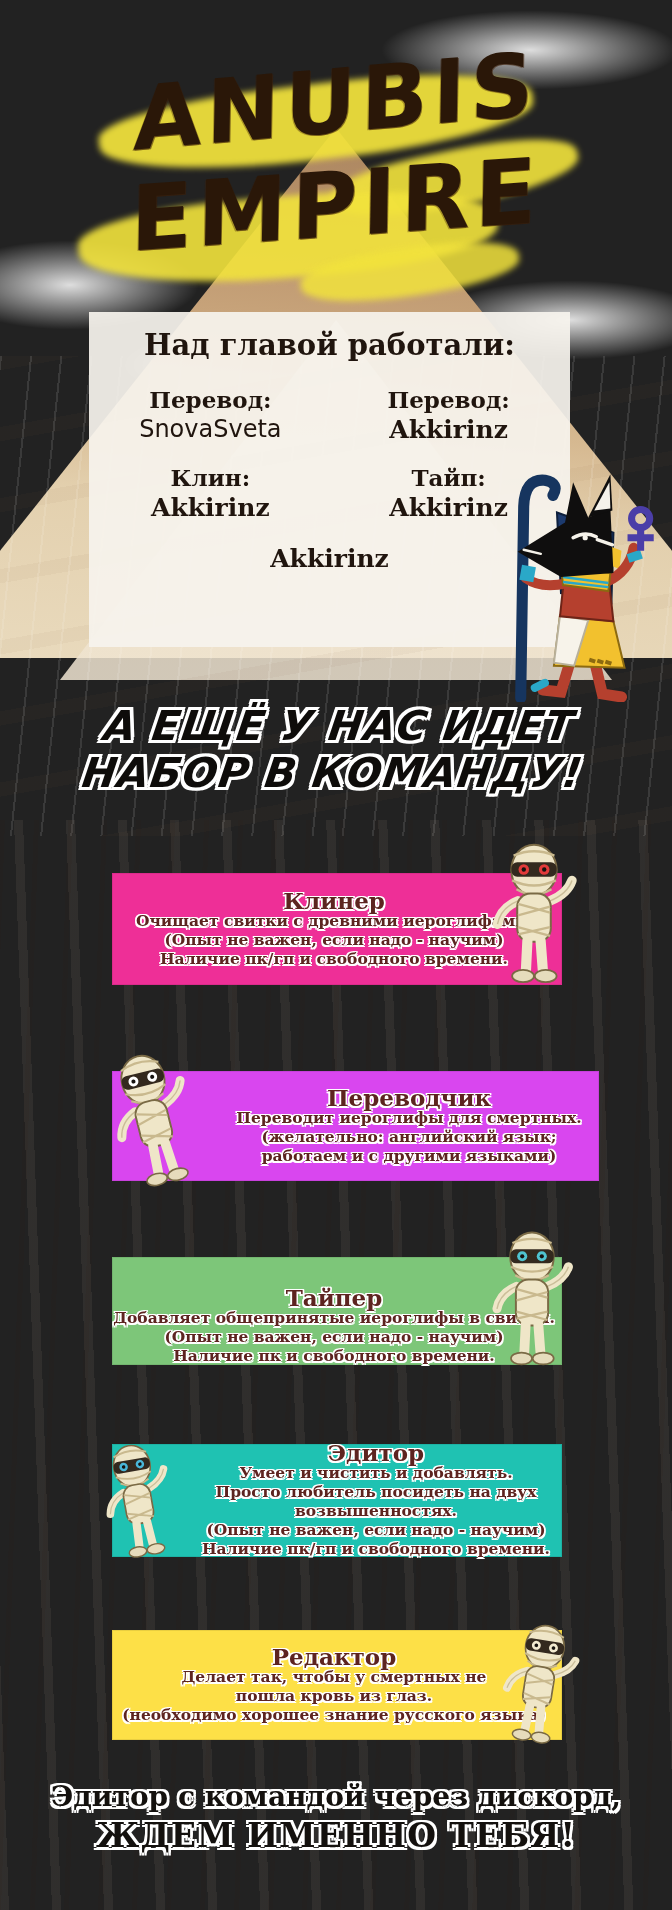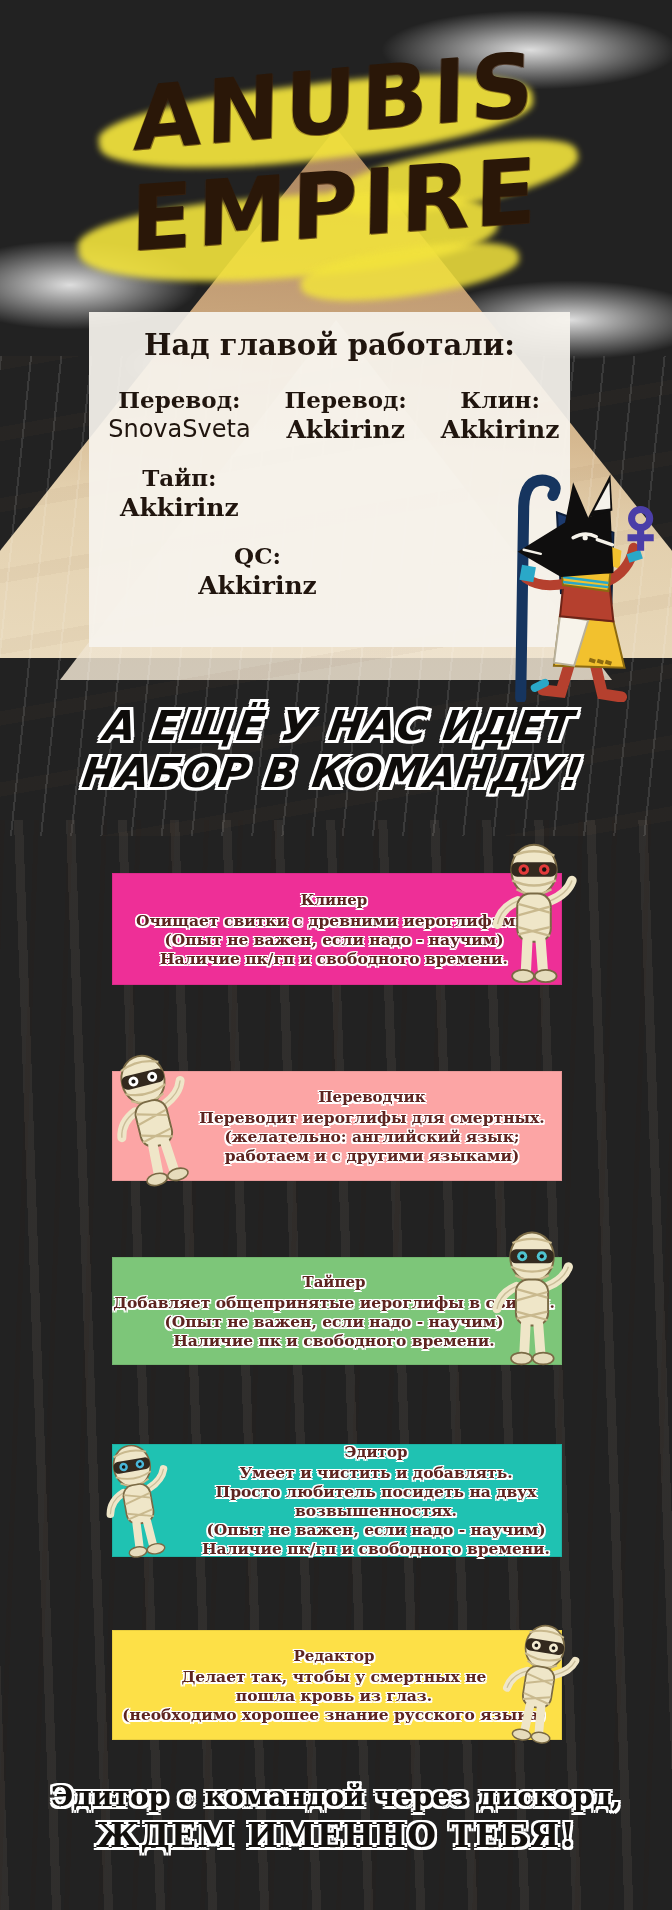--- a/index.html
+++ b/index.html
@@ -45,21 +45,21 @@
   .logo-line1{top:58px;font-size:88px;transform:rotate(-5deg) skewX(-6deg);}
   .logo-line2{top:160px;font-size:90px;transform:rotate(-4deg) skewX(-5deg);}
   
   .card{
     position:absolute;left:89px;top:312px;width:481px;height:335px;
     background:rgba(246,243,237,.93);
     display:flex;flex-direction:column;align-items:center;
     color:#20150e;
   }
   .card-title{margin-top:16px;font-size:29px;font-weight:700;}
-  .card-grid{margin-top:24px;display:grid;grid-template-columns:1fr 1fr 1fr;column-gap:34px;row-gap:20px;width:92%;}
+  .card-grid{margin-top:24px;display:grid;grid-template-columns:1fr 1fr;column-gap:34px;row-gap:20px;width:92%;}
   .credit{ text-align:center;}
   .credit .role{font-size:23px;font-weight:700;}
   .credit .name{font-size:25px;font-weight:700;margin-top:2px;}
   .credit .name.sans{font-family:"DejaVu Sans","Liberation Sans",sans-serif;font-weight:400;font-size:24px;}
   .credit.qc{grid-column:1 / span 2;}
   
   .anubis{position:absolute;left:450px;top:450px;width:222px;height:252px;}
   
   .headline{
     position:absolute;left:0;top:703px;width:672px;text-align:center;
@@ -73,21 +73,21 @@
   .banner{
     position:absolute;left:112px;width:450px;
     display:flex;flex-direction:column;justify-content:center;align-items:center;
     text-align:center;color:#5d2420;
     box-shadow:0 0 0 1px rgba(0,0,0,.08) inset;
   }
   .banner .btxt{
     font-weight:700;line-height:19px;font-size:15.5px;
     text-shadow:-1.5px -1.5px 0 #fff,1.5px -1.5px 0 #fff,-1.5px 1.5px 0 #fff,1.5px 1.5px 0 #fff,-1.5px 0 0 #fff,1.5px 0 0 #fff,0 -1.5px 0 #fff,0 1.5px 0 #fff;
   }
-  .banner .b-title{font-size:15px;margin-bottom:1px;}
+  .banner .b-title{font-size:23px;margin-bottom:1px;}
   .mummy{position:absolute;}
   #b1{top:873px;height:112px;} #b1 .mummy{right:-16px;top:-32px;width:88px;height:146px;}
   #b2{top:1071px;height:110px;} #b2 .mummy{left:-2px;top:-20px;width:86px;height:138px;transform:rotate(-14deg);}
   #b3{top:1257px;height:108px;} #b3 .mummy{right:-12px;top:-28px;width:84px;height:140px;}
   #b4{top:1444px;height:113px;} #b4 .mummy{left:-14px;top:-2px;width:80px;height:118px;transform:rotate(-10deg);}
   #b4 .btxt{padding-left:78px;}
   #b2 .btxt{padding-left:70px;}
   #b1 .btxt,#b3 .btxt,#b5 .btxt{padding-right:6px;}
   #b5{top:1630px;height:110px;} #b5 .mummy{right:-18px;top:-8px;width:82px;height:124px;transform:rotate(9deg);}
   
@@ -155,21 +155,20 @@
       </div>
       <div class="credit">
         <div class="role">Клин:</div>
         <div class="name">Akkirinz</div>
       </div>
       <div class="credit">
         <div class="role">Тайп:</div>
         <div class="name">Akkirinz</div>
       </div>
       <div class="credit qc">
-        <div class="role">QC:</div>
         <div class="name">Akkirinz</div>
       </div>
     </div>
   </div>
 
   <svg class="anubis" viewBox="0 0 200 250" xmlns="http://www.w3.org/2000/svg">
     <path d="M60 246 L63 56 Q64 28 84 30 Q99 33 92 45" fill="none" stroke="#16355f" stroke-width="11" stroke-linecap="round"></path>
     <path d="M96 62 L152 82 L150 152 L100 142 Z" fill="#1c3a6e" stroke="#0d1f3c" stroke-width="2"></path>
     <path d="M150 96 L160 100 L158 118 L148 114 Z" fill="#f2c12e"></path>
     <path d="M112 200 L100 240 L82 238" stroke="#b5402e" stroke-width="11" fill="none" stroke-linecap="round"></path>
@@ -208,33 +207,33 @@
       <div class="b-title">Клинер</div>
       <div>Очищает свитки с древними иероглифами.</div>
       <div>(Опыт не важен, если надо - научим)</div>
       <div>Наличие пк/гп и свободного времени.</div>
     </div>
     <svg class="mummy" style="--eye: #e23a3a;">
         <use href="#mummy-shape"></use>
       </svg>
   </div>
 
-  <div class="banner" id="b2" style="background-color: #fca5a5;">
+  <div class="banner" id="b2" style="background-color: #d946ef; padding-left: 37px;">
     <div class="btxt">
       <div class="b-title">Переводчик</div>
       <div>Переводит иероглифы для смертных.</div>
       <div>(желательно: английский язык;</div>
       <div>работаем и с другими языками)</div>
     </div>
     <svg class="mummy" style="--eye: #ffffff;">
         <use href="#mummy-shape"></use>
       </svg>
   </div>
 
-  <div class="banner" id="b3" style="background-color: rgb(125, 198, 121);">
+  <div class="banner" id="b3" style="background-color: rgb(125, 198, 121); justify-content: flex-end;">
     <div class="btxt">
       <div class="b-title">Тайпер</div>
       <div>Добавляет общепринятые иероглифы в свитки.</div>
       <div>(Опыт не важен, если надо - научим)</div>
       <div>Наличие пк и свободного времени.</div>
     </div>
     <svg class="mummy" style="--eye: #4fc3d0;">
         <use href="#mummy-shape"></use>
       </svg>
   </div>

